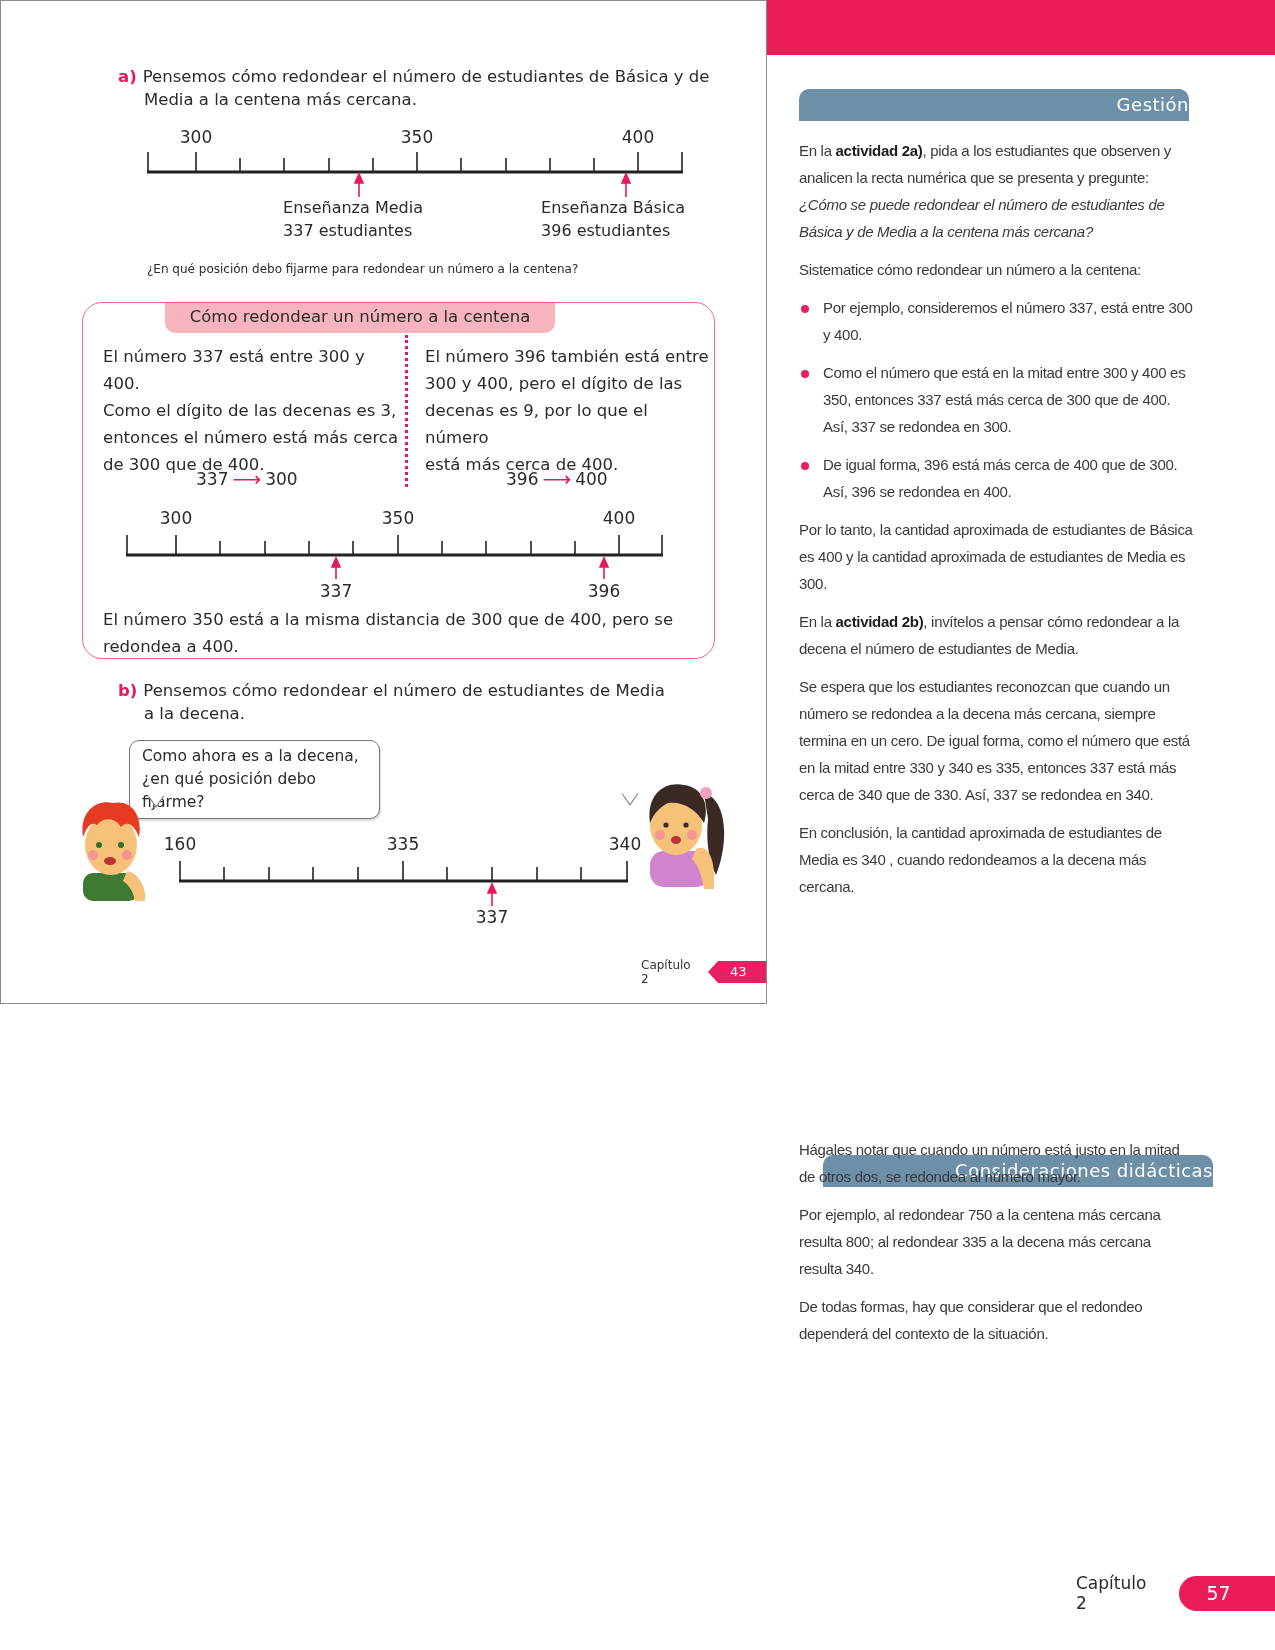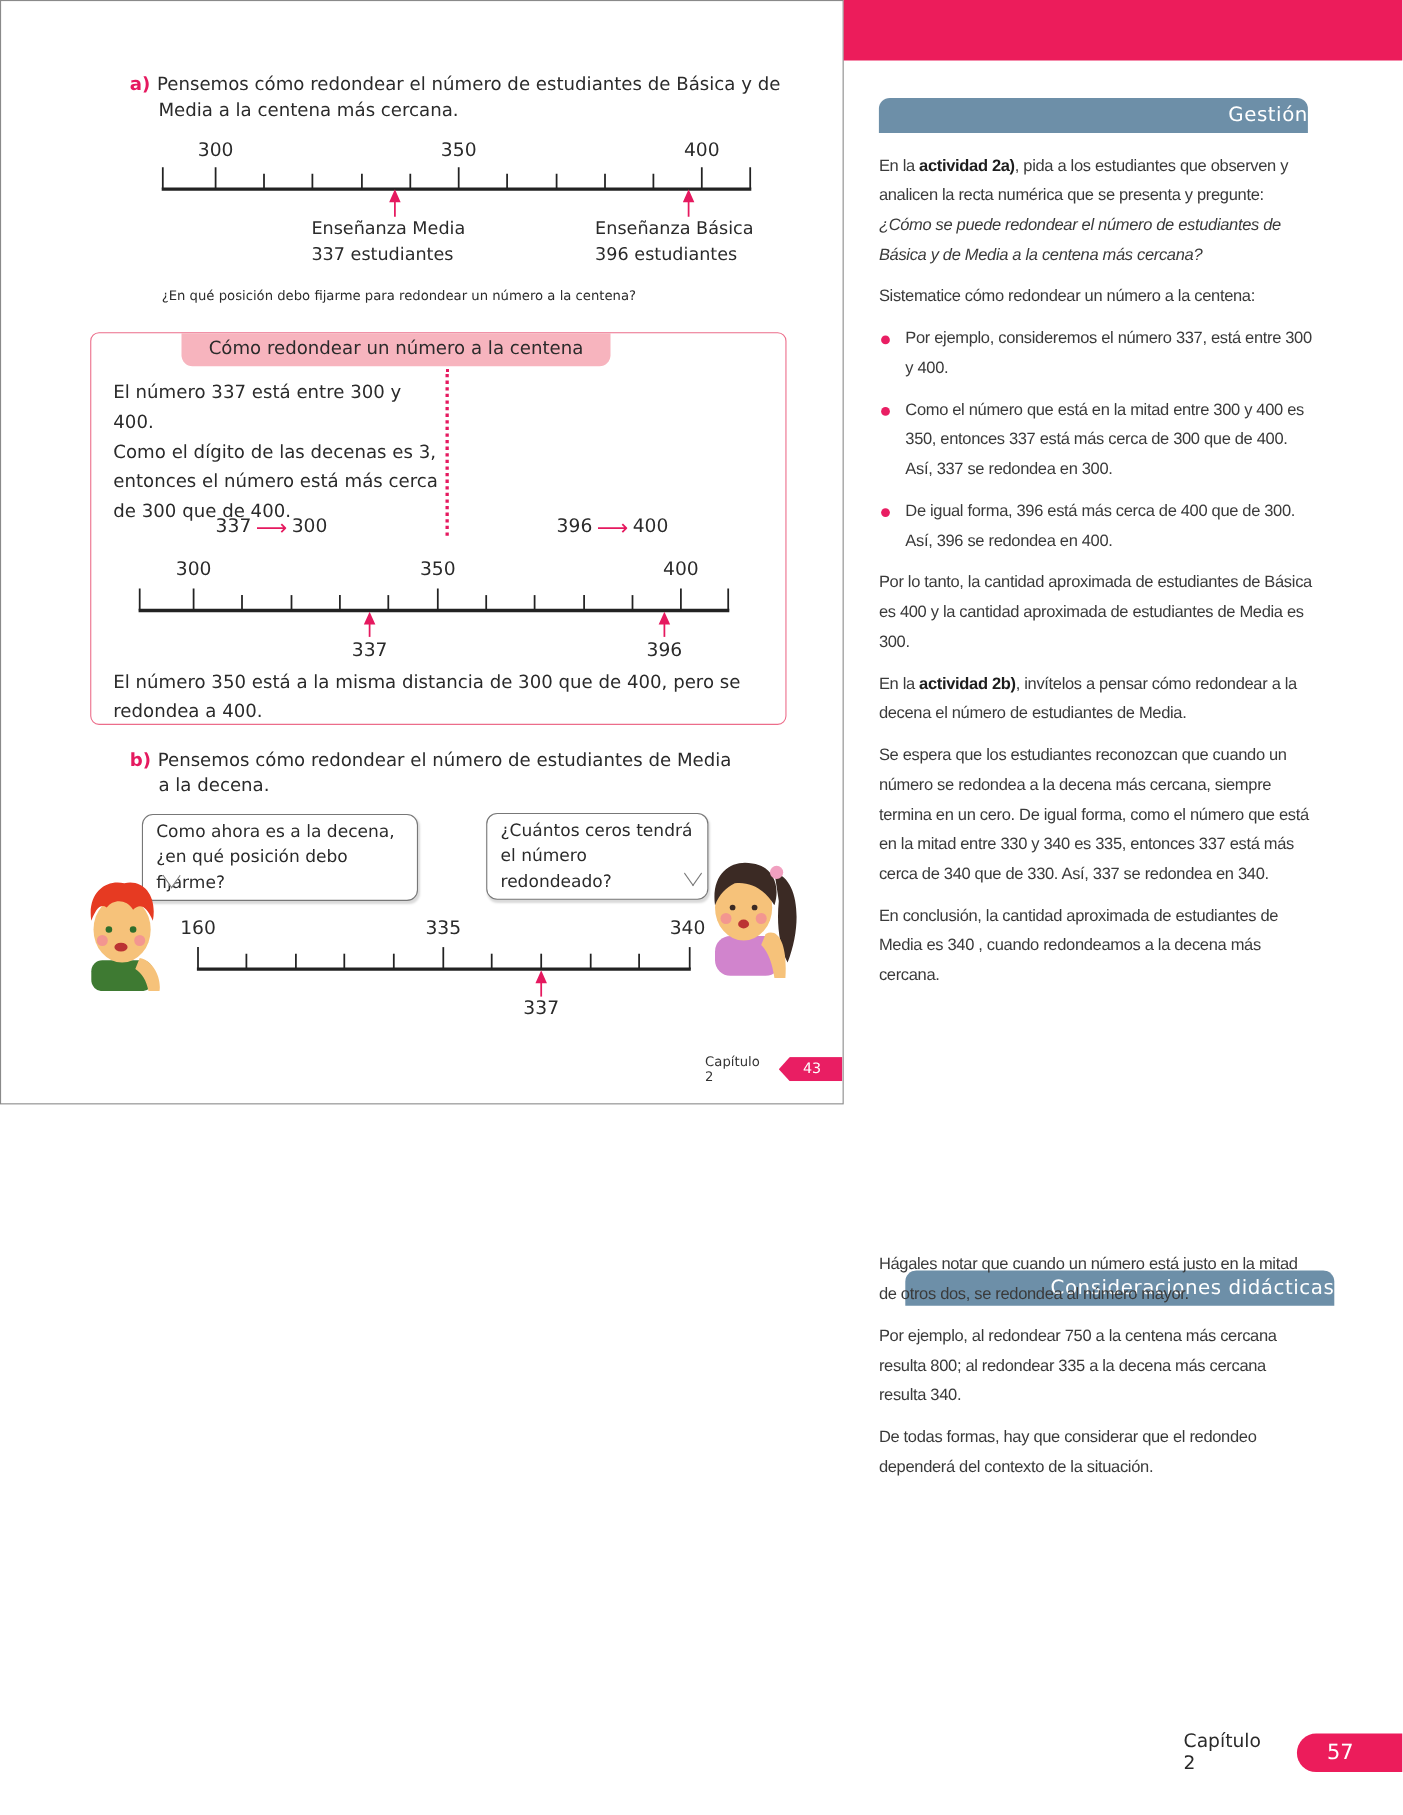--- a/index.html
+++ b/index.html
@@ -16,21 +16,21 @@
   .task { position: absolute; left: 117px; font-size: 16.5px; line-height: 23px; }
   .task .indent { display: block; padding-left: 26px; }
 
   .numline { position: absolute; }
   .numline svg { display: block; overflow: visible; }
   .nl-num { position: absolute; font-size: 17px; transform: translateX(-50%); white-space: nowrap; }
   .nl-label { position: absolute; font-size: 16px; text-align: left; transform: translateX(-50%); white-space: nowrap; line-height: 23px; }
 
   .rule-box {
     position: absolute; left: 81px; top: 301px; width: 633px; height: 357px;
-    border: 1.5px solid #ec6d8a; border-radius: 8px;
+    border: 1.5px solid #ec6d8a; border-radius: 20px;
   }
   .rule-header {
     position: absolute; left: 82px; top: 0; width: 390px; height: 30px;
     background: #f7b4be; border-radius: 0 0 10px 10px;
     font-size: 16.5px; text-align: center; line-height: 28px; color: #2b2b2b;
   }
   .rule-col { position: absolute; font-size: 16.5px; line-height: 27px; }
   .dotted-div { position: absolute; left: 322px; top: 32px; height: 152px; border-left: 3px dotted #e5195f; }
   .arrow-pair { position: absolute; font-size: 17px; display: flex; align-items: center; gap: 4px; }
   .arrow-pair .arr { color: #e5195f; font-size: 20px; }
@@ -129,20 +129,26 @@
   <div class="rule-box">
     <div class="rule-header">Cómo redondear un número a la centena</div>
 
     <div class="rule-col" style="left:20px; top:40px; width:300px;">
       <div>El número 337 está entre 300 y 400.</div>
       <div>Como el dígito de las decenas es 3,</div>
       <div>entonces el número está más cerca</div>
       <div>de 300 que de 400.</div>
     </div>
     <div class="dotted-div"></div>
+    <div class="rule-col" style="left:342px; top:40px; width:285px;">
+      <div>El número 396 también está entre</div>
+      <div>300 y 400, pero el dígito de las</div>
+      <div>decenas es 9, por lo que el número</div>
+      <div>está más cerca de 400.</div>
+    </div>
 
     <div class="arrow-pair" style="left:113px; top:164px;">
       <span>337</span>
       <span class="arr">⟶</span>
       <span>300</span>
     </div>
     <div class="arrow-pair" style="left:423px; top:164px;">
       <span>396</span>
       <span class="arr">⟶</span>
       <span>400</span>
@@ -188,24 +194,20 @@
     <span class="label-letter">b)</span><span>Pensemos cómo redondear el número de estudiantes de Media</span>
     <span class="indent">a la decena.</span>
   </div>
 
   <div class="bubble" style="left:128px; top:739px; width:251px;">
     <div>Como ahora es a la decena,</div>
     <div>¿en qué posición debo fijarme?</div>
   </div>
   <div class="bubble-tail" style="left:148px; top:788px; transform:rotate(45deg) skew(10deg,10deg);"></div>
 
-  <div class="bubble" style="left:441px; top:738px; width:202px;">
-    <div>¿Cuántos ceros tendrá</div>
-    <div>el número redondeado?</div>
-  </div>
   <div class="bubble-tail" style="left:622px; top:786px; transform:rotate(45deg) skew(10deg,10deg);"></div>
 
   <svg style="position:absolute; left:76px; top:800px;" width="75" height="100">
     <rect x="6" y="72" width="56" height="28" rx="10" fill="#3e7a32"></rect>
     <ellipse cx="34" cy="44" rx="26" ry="30" fill="#f6c27a"></ellipse>
     <path d="M6,36 C2,10 20,-2 36,2 C54,-2 66,14 62,36 C56,22 50,20 44,26 C38,16 26,16 20,24 C14,20 10,26 6,36Z" fill="#e63a22"></path>
     <circle cx="22" cy="44" r="3" fill="#2f6e2c"></circle>
     <circle cx="44" cy="44" r="3" fill="#2f6e2c"></circle>
     <circle cx="16" cy="54" r="5" fill="#f39690"></circle>
     <circle cx="50" cy="54" r="5" fill="#f39690"></circle>

